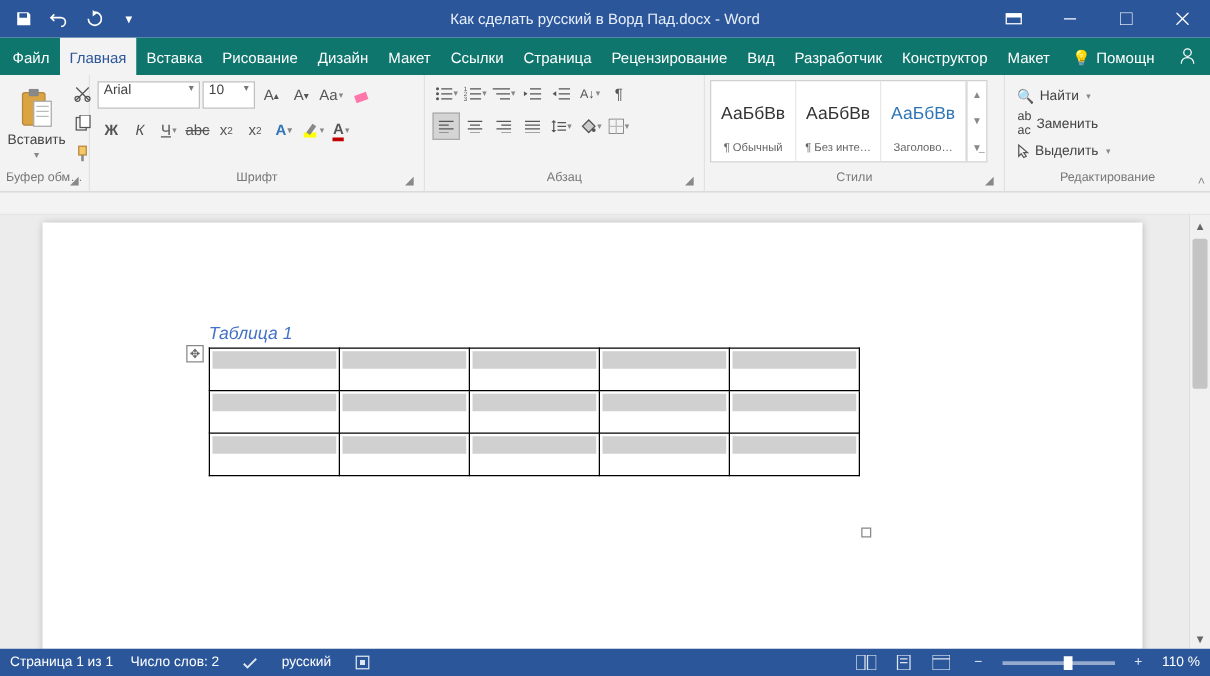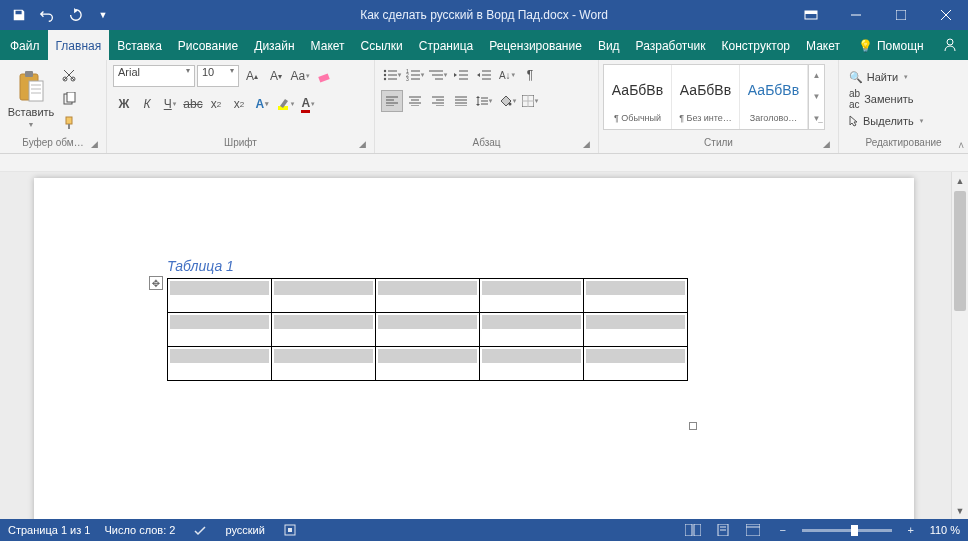--- a/index.html
+++ b/index.html
@@ -131,21 +131,21 @@
   <div class="share-btn">
       <svg width="16" height="16" viewBox="0 0 16 16">
         <circle cx="8" cy="5" r="3" fill="none" stroke="#fff"></circle>
         <path d="M3 14c0-3 2-5 5-5s5 2 5 5" fill="none" stroke="#fff"></path>
       </svg>
     </div>
 </div>
 
 <div class="ribbon">
 
-  <div class="group" style="width:107px">
+  <div class="group" style="width:72px">
     <div class="group-body">
       <div class="big-btn">
         <svg width="28" height="32" viewBox="0 0 28 32">
             <rect x="3" y="3" width="18" height="26" rx="2" fill="#d9a441" stroke="#b8863a"></rect>
             <rect x="8" y="0" width="8" height="6" rx="1" fill="#888"></rect>
             <rect x="12" y="10" width="14" height="20" fill="#fff" stroke="#aaa"></rect>
             <line x1="14" y1="14" x2="24" y2="14" stroke="#bbb"></line>
             <line x1="14" y1="18" x2="24" y2="18" stroke="#bbb"></line>
             <line x1="14" y1="22" x2="24" y2="22" stroke="#bbb"></line>
           </svg>

